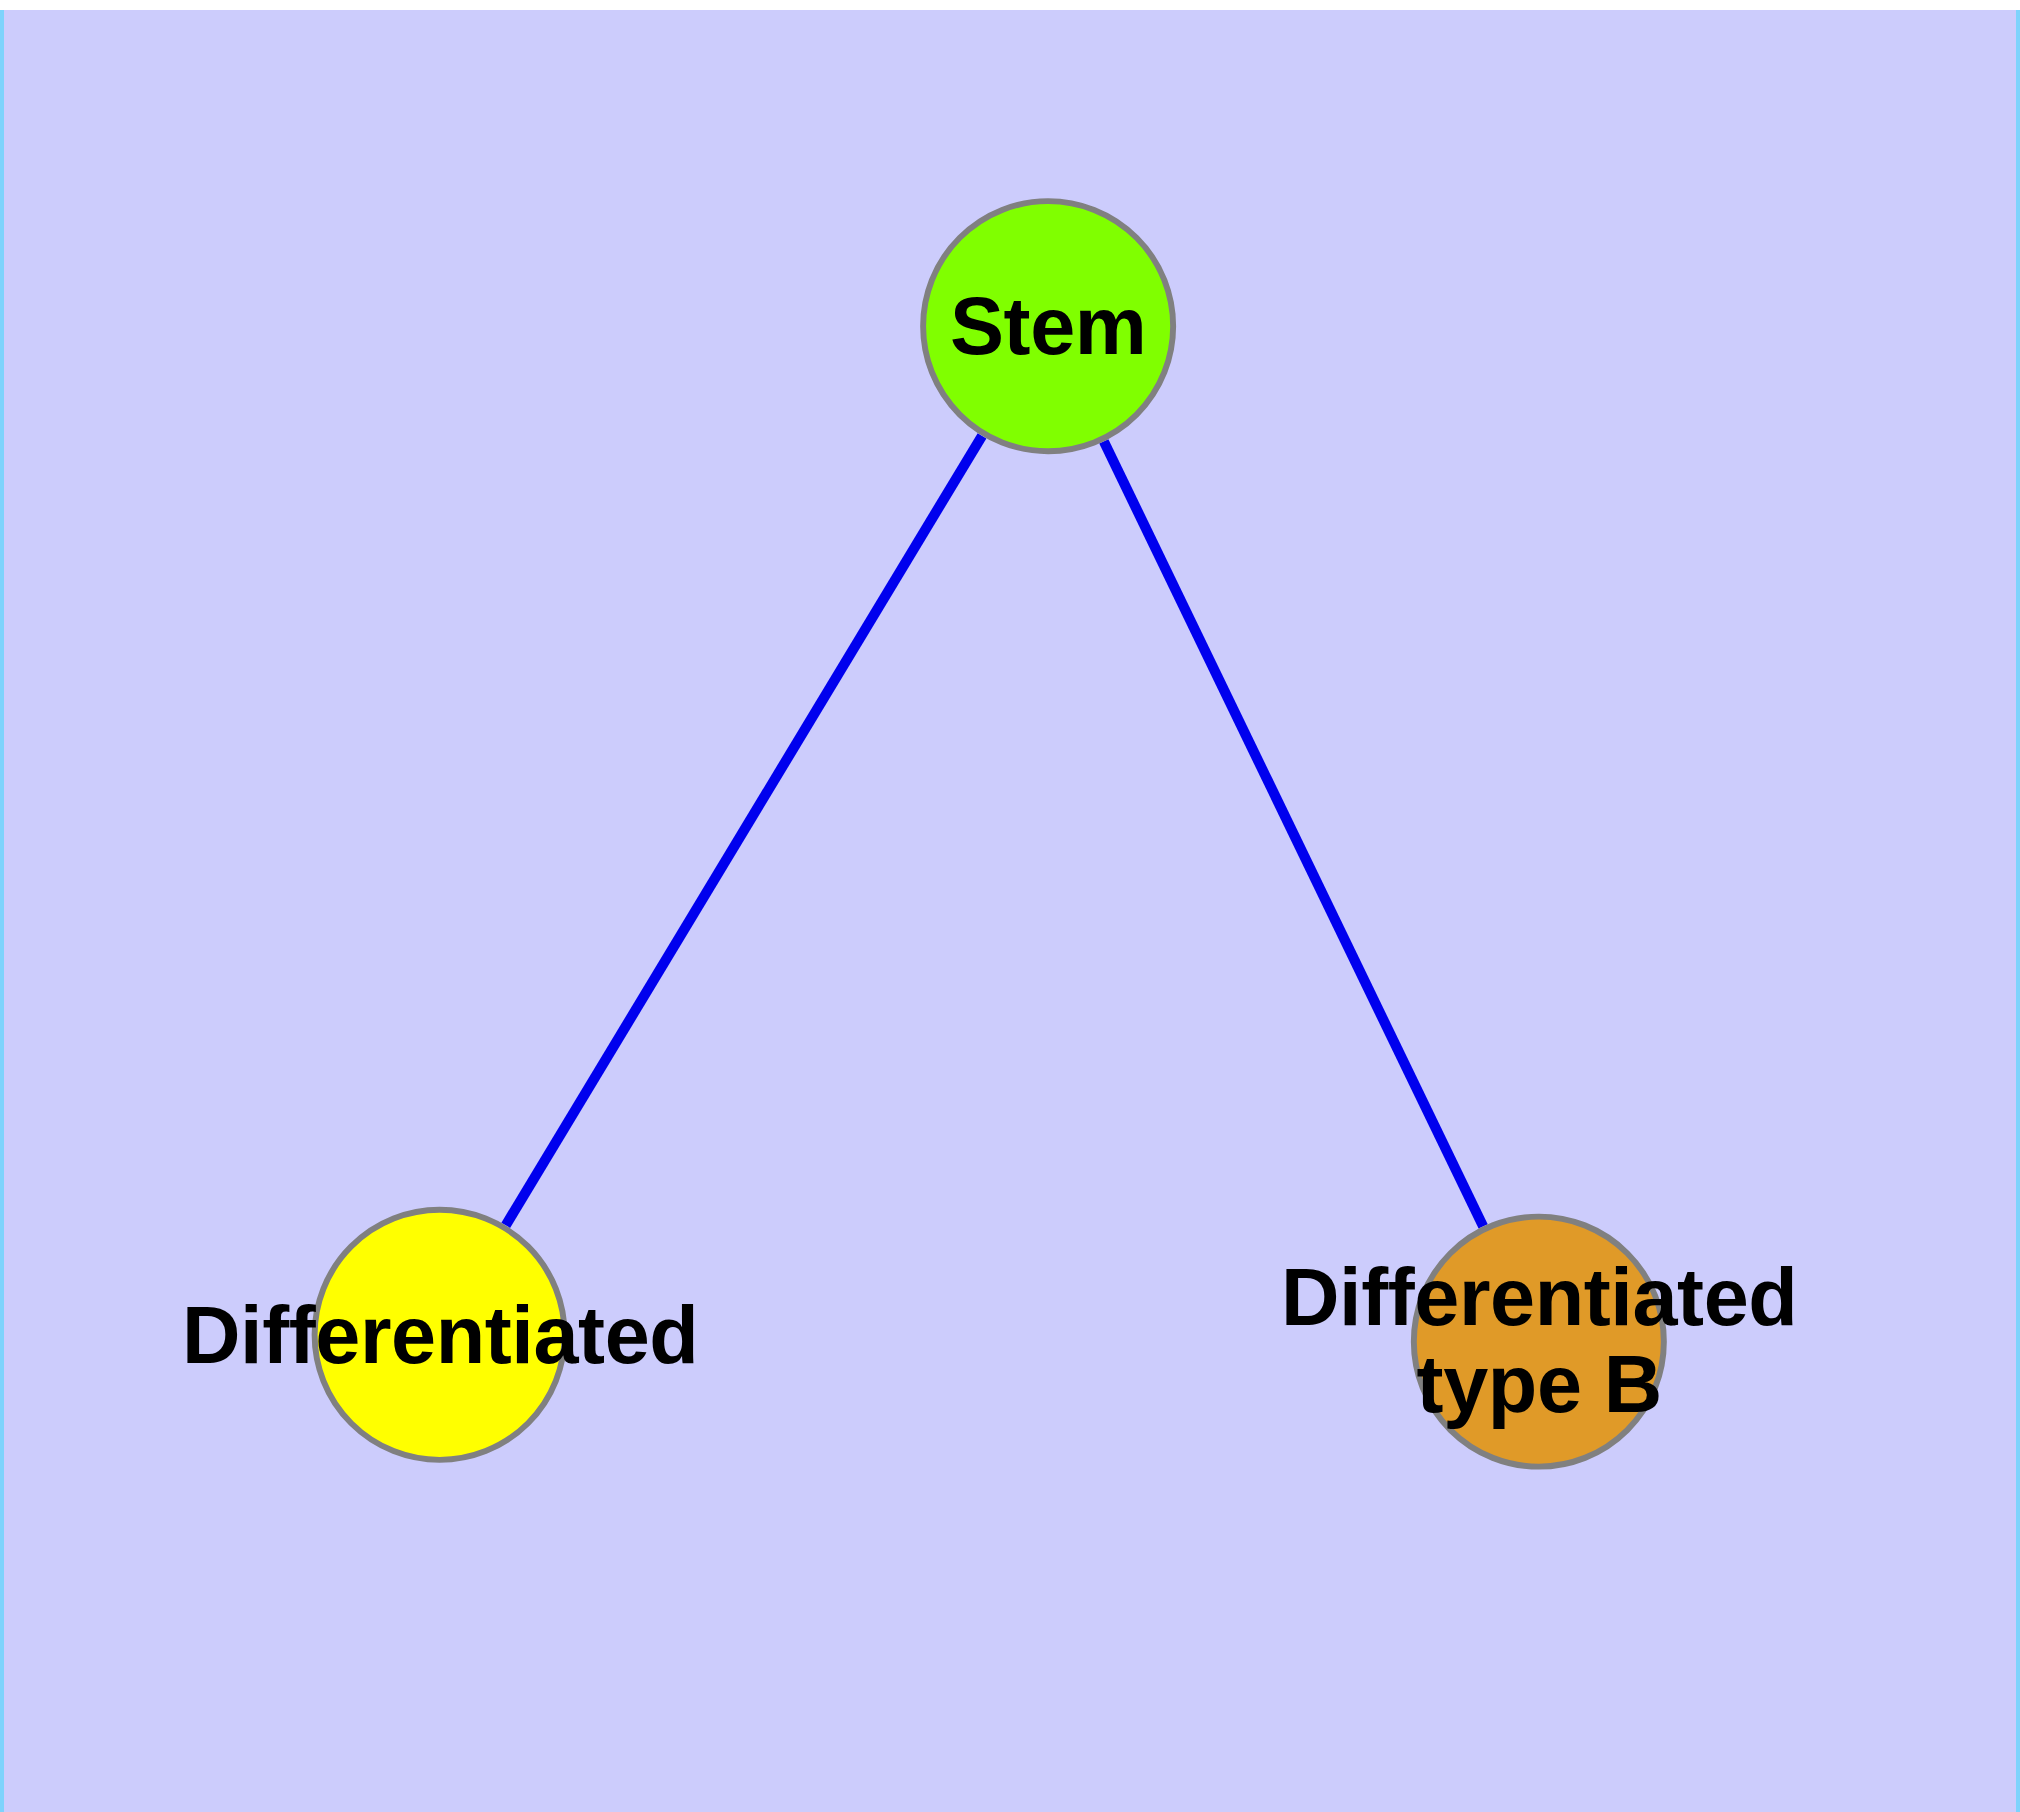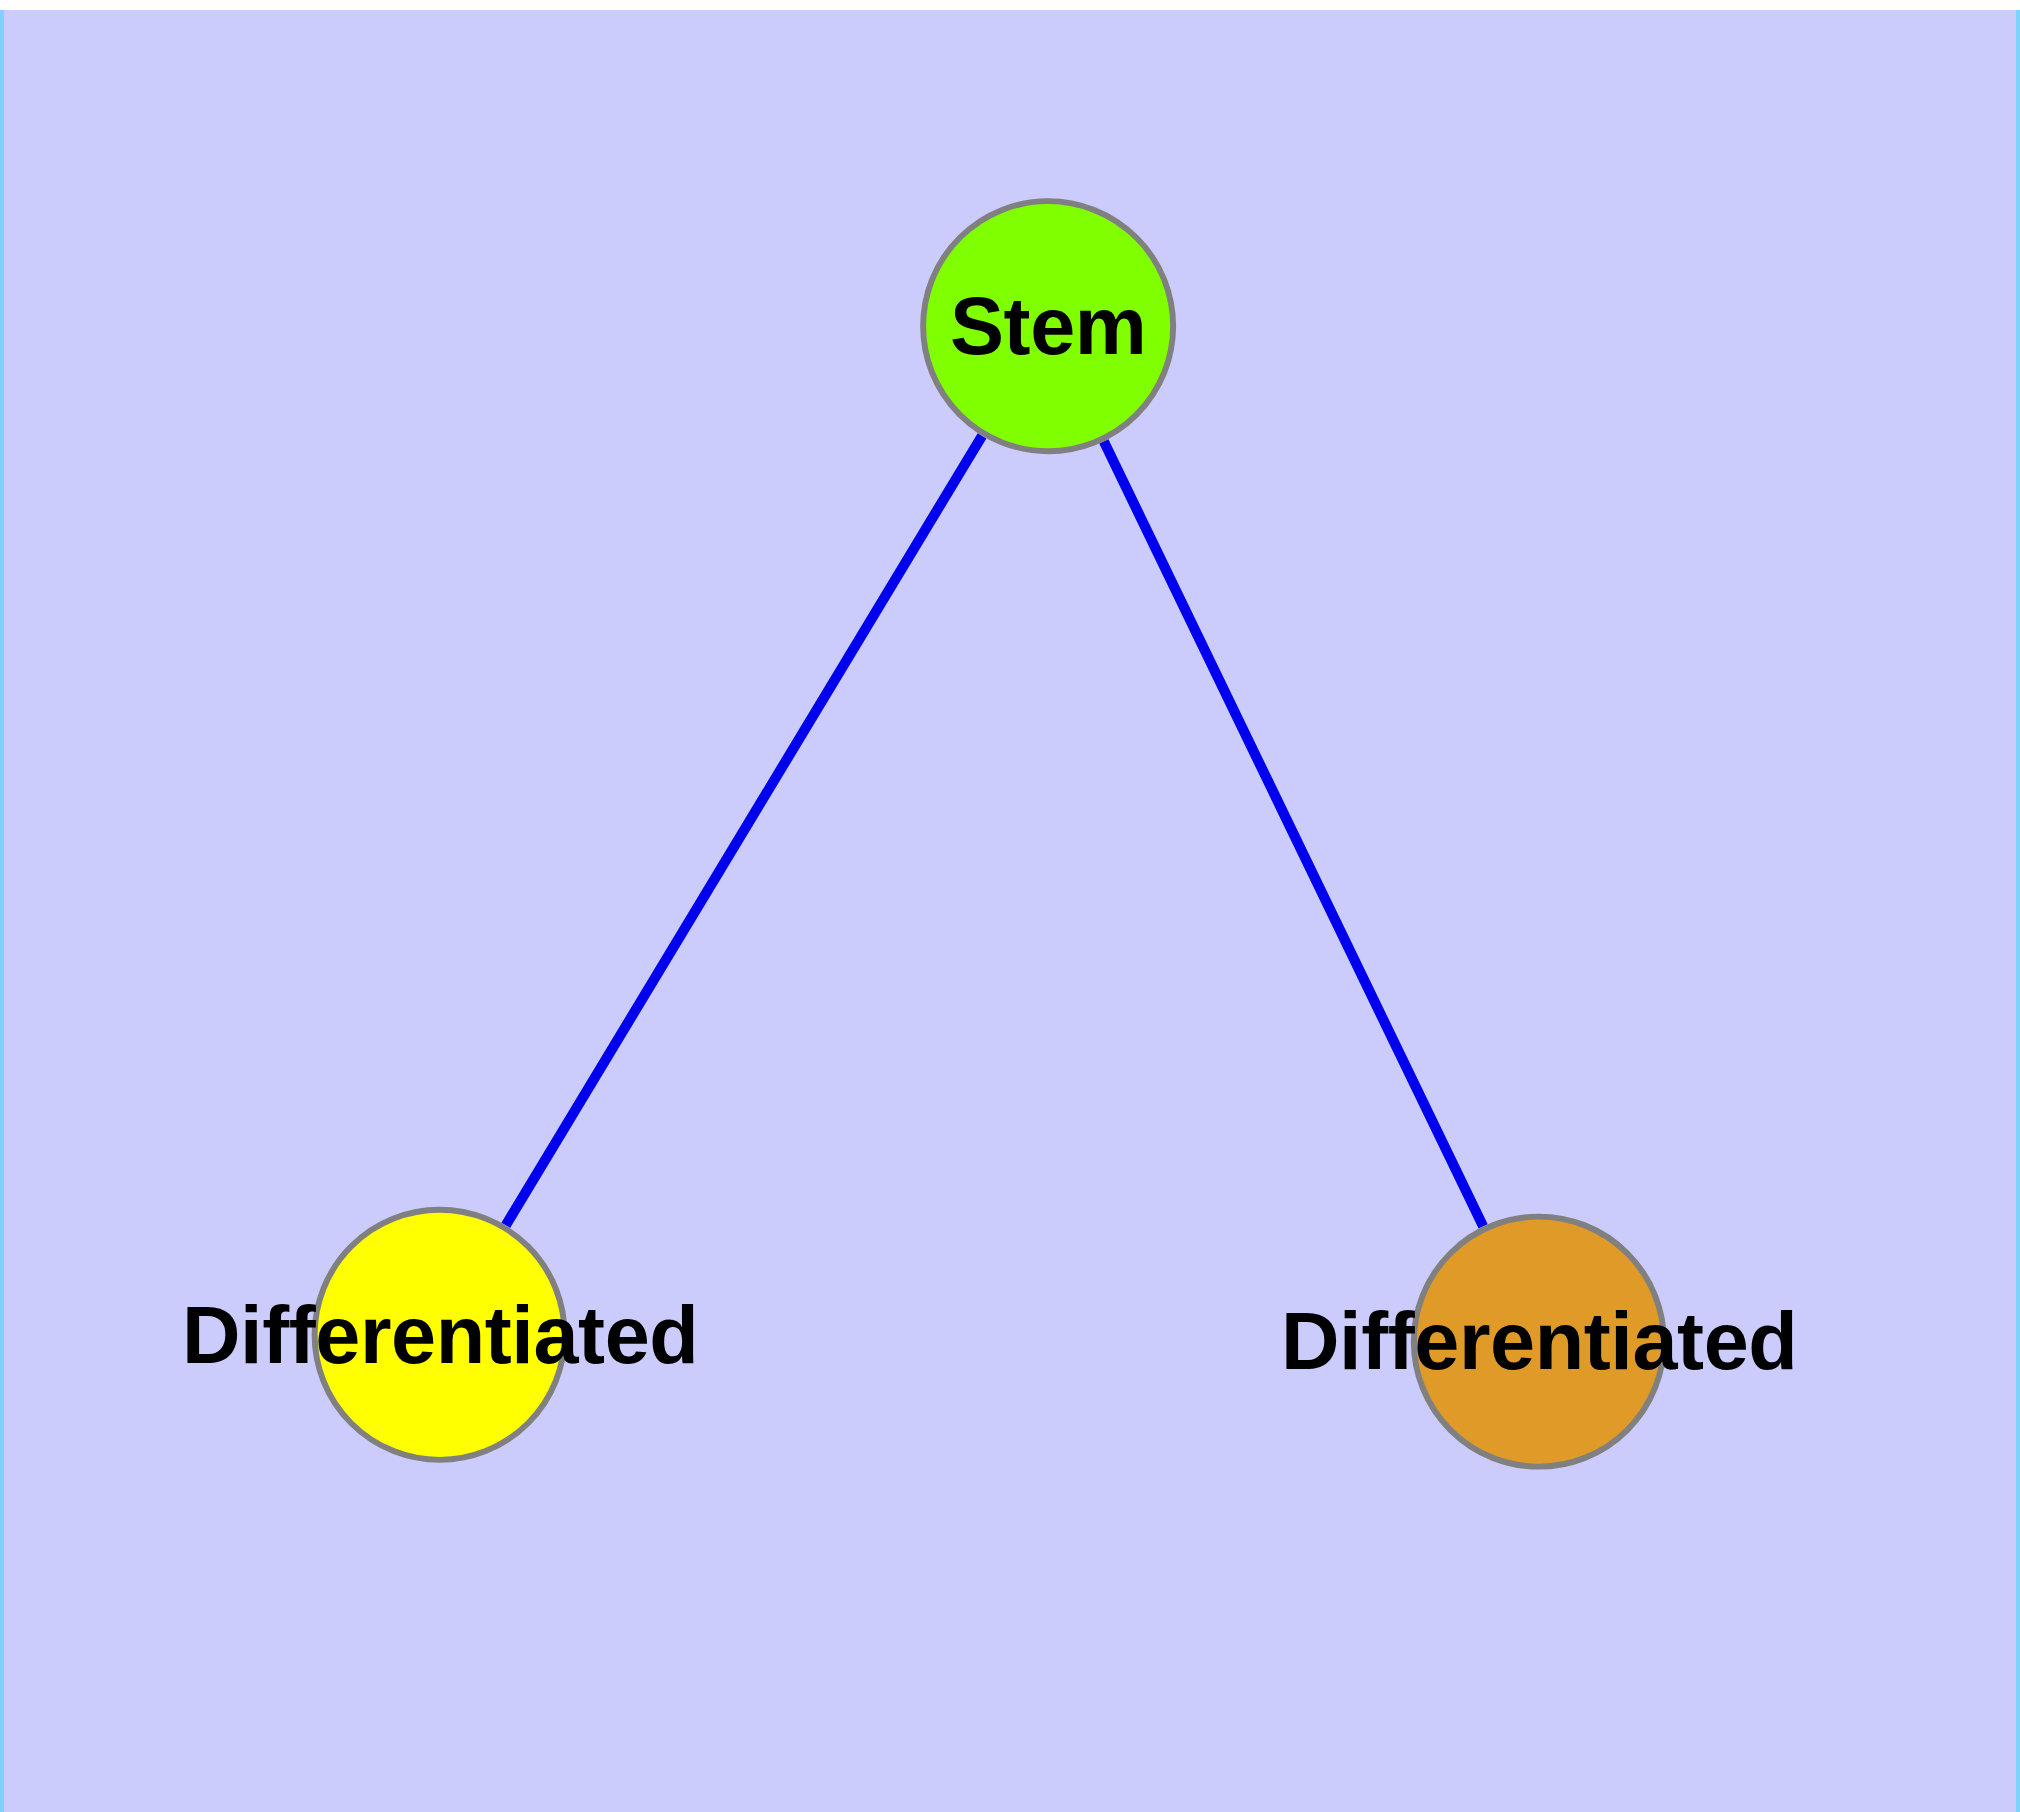--- a/index.html
+++ b/index.html
@@ -72,17 +72,18 @@
     <div class="node-label" id="label-stem" style="left: 1044px; top: 316px; color: rgb(0, 0, 0); font-size: 81px;">
       <div>Stem</div>
     </div>
 
     <div class="node-label" id="label-diff-a" style="left: 436px; top: 1325px; color: rgb(0, 0, 0); font-size: 81px;">
       <div>Differentiated</div>
     </div>
 
     <div class="node-label" id="label-diff-b" style="left: 1535px; top: 1331px; color: rgb(0, 0, 0); font-size: 81px;">
       <div>Differentiated</div>
+      <div>type B</div>
     </div>
 
   </div>
 </div>
 
 
 </body></html>

